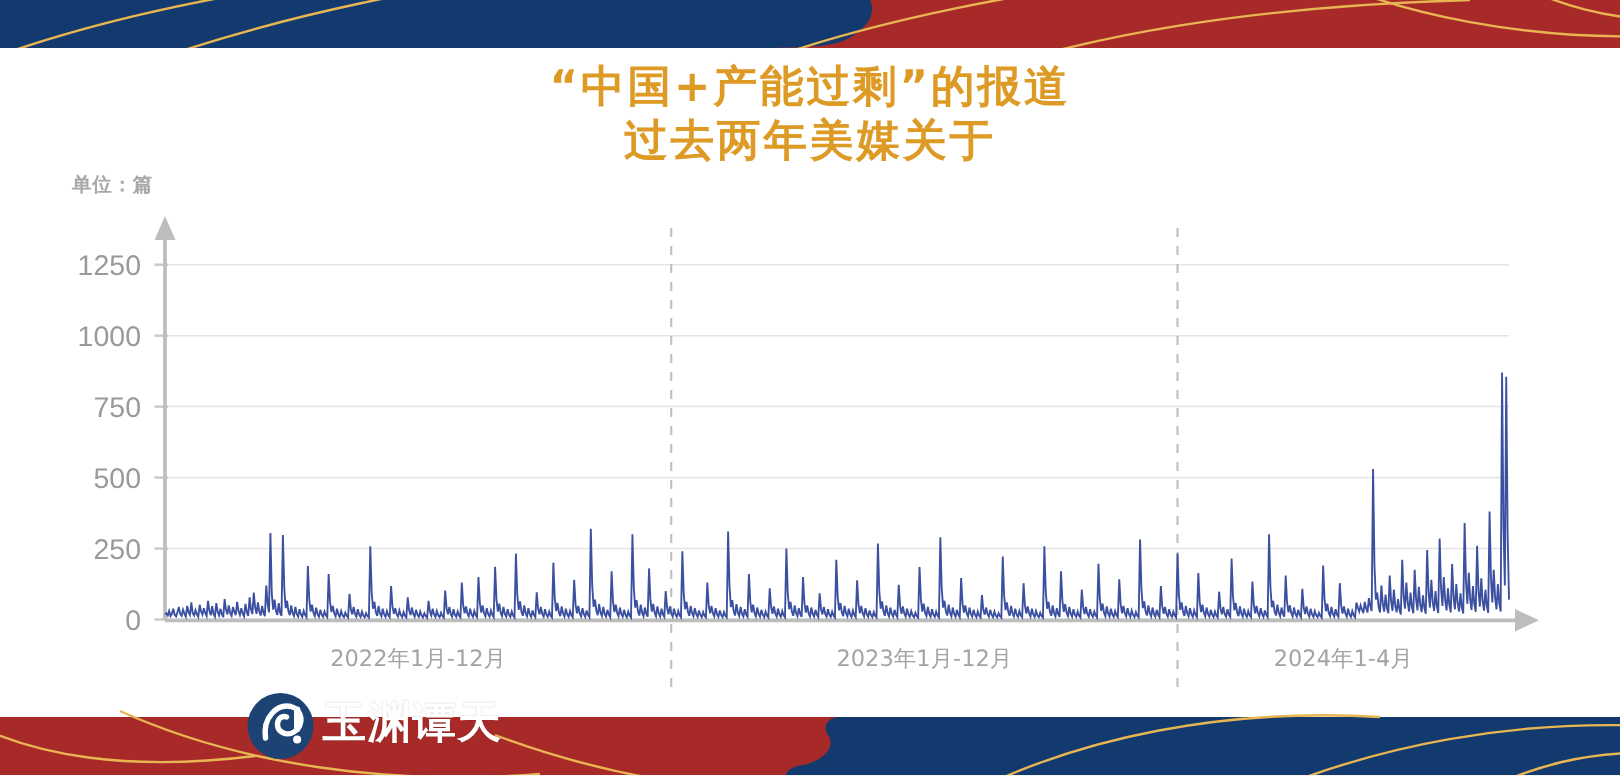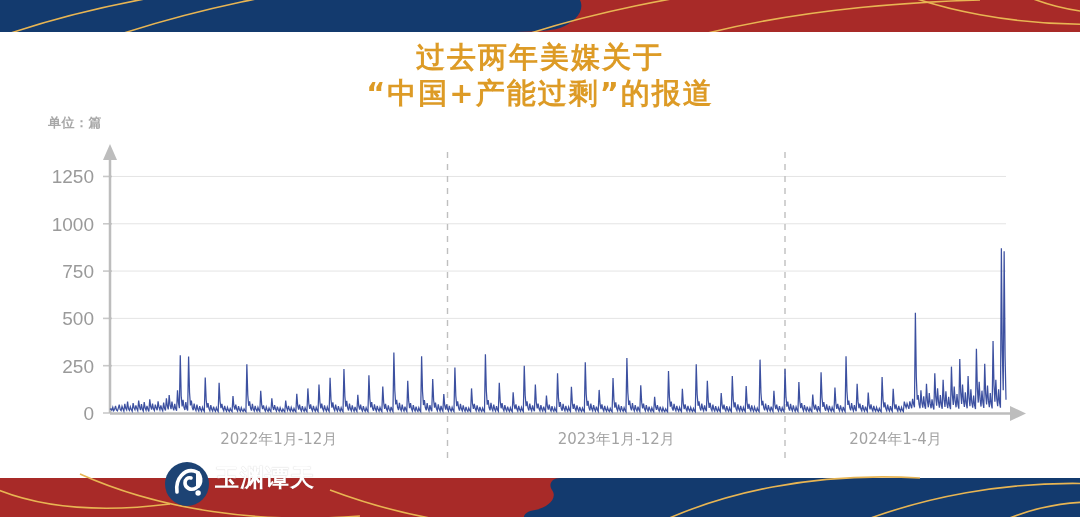--- a/index.html
+++ b/index.html
@@ -93,21 +93,21 @@
     left: 163px;
     top: 458px;
     width: 190px;
     height: 52px;
   }
   #logo svg { display: block; }
   #logo-text {
     position: absolute;
     left: 52px;
     top: 4px;
-    font-size: 24px;
+    font-size: 29px;
     font-weight: bold;
     color: #ffffff;
     letter-spacing: 1px;
     font-family: "DejaVu Serif", "Liberation Serif", serif;
     text-shadow: 0 0 1px rgba(0,0,0,0.25);
     white-space: nowrap;
   }
 </style>
 </head>
 <body>
@@ -123,22 +123,22 @@
         <path d="M60,56 C180,8 300,-12 430,-28"></path>
         <path d="M470,56 C560,16 700,-12 840,-22"></path>
         <path d="M620,60 C720,22 840,4 980,0"></path>
         <path d="M860,-26 C930,14 1030,26 1100,24"></path>
         <path d="M980,-30 C1030,6 1080,16 1140,14"></path>
       </g>
     </svg>
   </div>
 
   <div id="title-block">
+    <span class="tline">“中国+产能过剩”的报道</span>
     <span class="tline">过去两年美媒关于</span>
-    <span class="tline">“中国+产能过剩”的报道</span>
   </div>
 
   <div id="unit-label">单位：篇</div>
 
   <div id="chart">
     <svg width="1080" height="320" viewBox="0 0 1080 320" xmlns="http://www.w3.org/2000/svg">
       <g id="gridlines">
           <line x1="110" y1="225.69230769230768" x2="1006" y2="225.69230769230768" class="gridline"></line>
           <line x1="110" y1="178.38461538461536" x2="1006" y2="178.38461538461536" class="gridline"></line>
           <line x1="110" y1="131.0769230769231" x2="1006" y2="131.0769230769231" class="gridline"></line>

